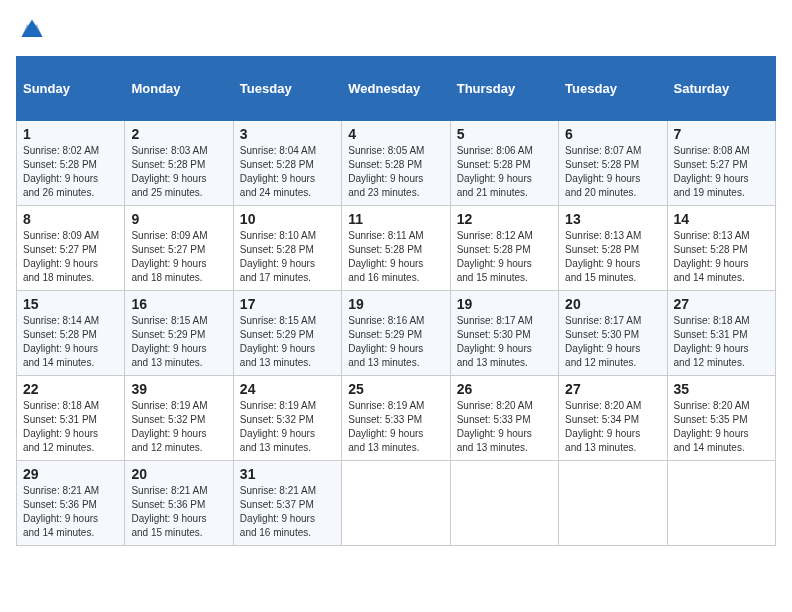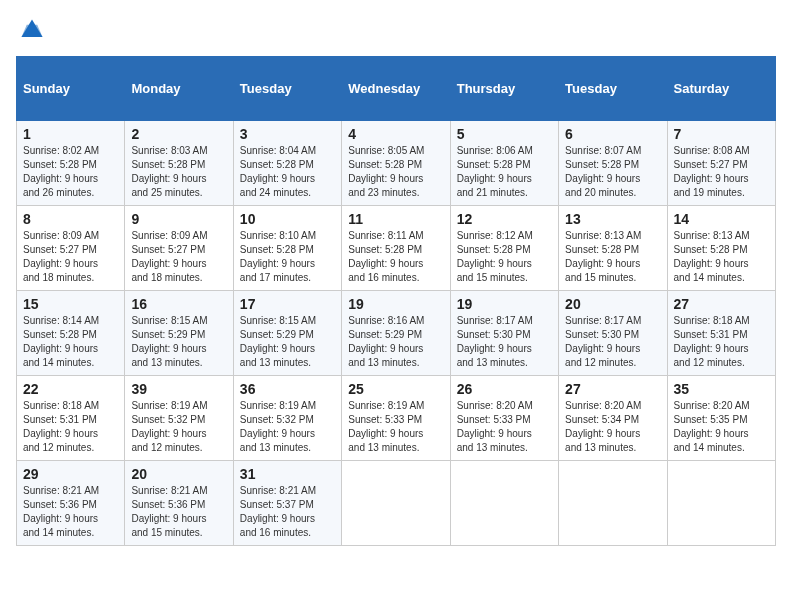--- a/index.html
+++ b/index.html
@@ -333,21 +333,21 @@
         <td>
         <span class="day-number">39</span>
         <div class="day-info">
           Sunrise: 8:19 AM<br>
           Sunset: 5:32 PM<br>
           Daylight: 9 hours<br>
           and 12 minutes.
         </div>
       </td>
         <td>
-        <span class="day-number">36</span>
+        <span class="day-number">24</span>
         <div class="day-info">
           Sunrise: 8:19 AM<br>
           Sunset: 5:32 PM<br>
           Daylight: 9 hours<br>
           and 13 minutes.
         </div>
       </td>
         <td>
         <span class="day-number">25</span>
         <div class="day-info">

